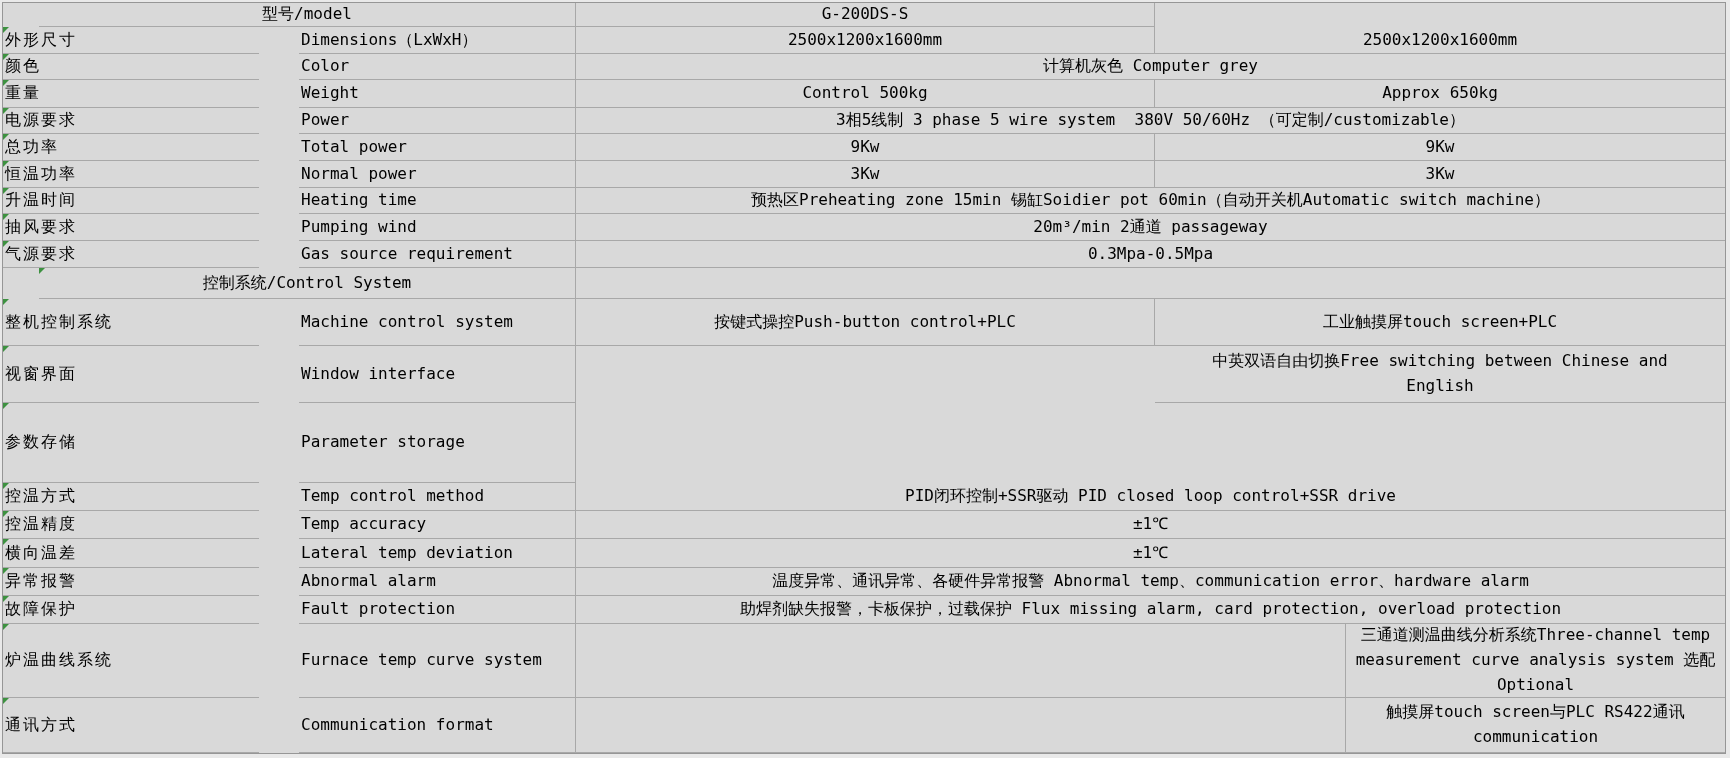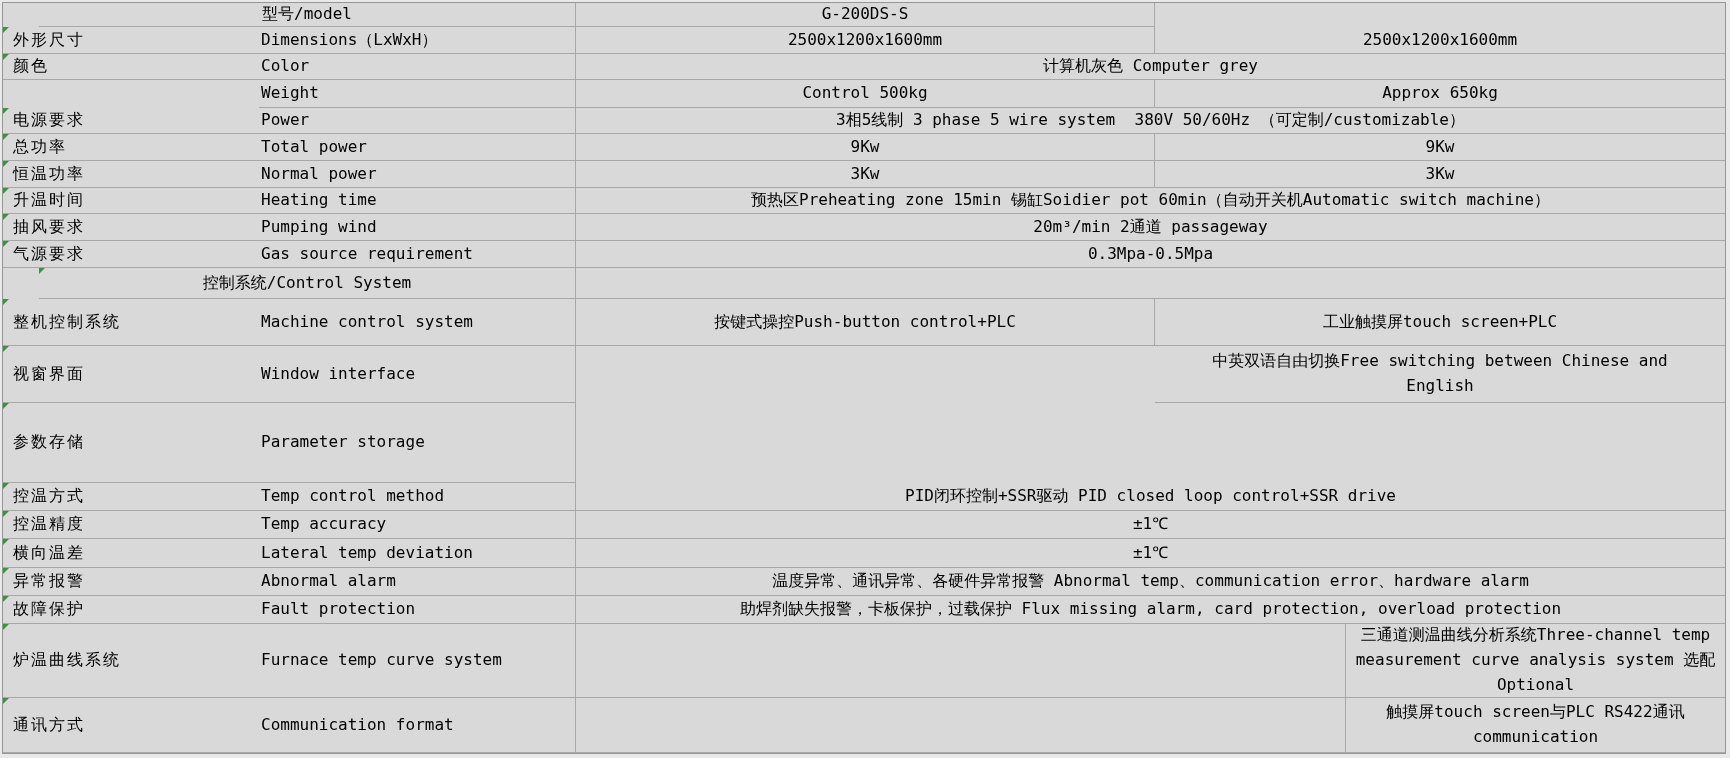--- a/index.html
+++ b/index.html
@@ -17,29 +17,29 @@
     border:1px solid #969696;
     background:#d9d9d9;
   }
   .cell{
     position:relative;box-sizing:border-box;background:#d9d9d9;
     border-bottom:1px solid #a8a8a8;
     display:flex;align-items:center;overflow:hidden;
   }
   .bR{border-right:1px solid #a8a8a8;}
   .cA{grid-column:1;}
-  .cB{grid-column:2;}
+  .cB{grid-column:2;margin-left:40px;}
   .cAB{grid-column:1/3;margin-left:36px;}
   .cC{grid-column:3;}
   .cD{grid-column:4/6;}
   .cCD{grid-column:3/6;}
   .cCx{grid-column:3/5;}
   .cDx{grid-column:5;}
   .ctr{justify-content:center;text-align:center;}
-  .zh .txt{padding-left:10px;letter-spacing:2px;}
+  .zh .txt{padding-left:2px;letter-spacing:2px;}
   .en .txt{padding-left:2px;}
   .txt{white-space:pre-wrap;line-height:1.3;}
   .wrap .txt{line-height:1.55;}
   .padA{padding:0 28px;}
   .padB{padding:0 46px;}
   .padS{padding:0 6px;}
   .tri{
     position:absolute;top:0;left:0;width:0;height:0;
     border-top:6px solid #3d9140;border-right:6px solid transparent;
   }
@@ -74,20 +74,24 @@
       <i class="tri"></i>
       <span class="txt">颜色</span>
     </div>
   <div class="cell cB bR en" style="grid-row:3">
       <span class="txt">Color</span>
     </div>
   <div class="cell cCD ctr" style="grid-row:3">
       <span class="txt">计算机灰色 Computer grey</span>
     </div>
 
+  <div class="cell cA zh" style="grid-row:4">
+      <i class="tri"></i>
+      <span class="txt">重量</span>
+    </div>
   <div class="cell cB bR en" style="grid-row:4">
       <span class="txt">Weight</span>
     </div>
   <div class="cell cC bR ctr" style="grid-row:4">
       <span class="txt">Control 500kg</span>
     </div>
   <div class="cell cD ctr" style="grid-row:4">
       <span class="txt">Approx 650kg</span>
     </div>
 

